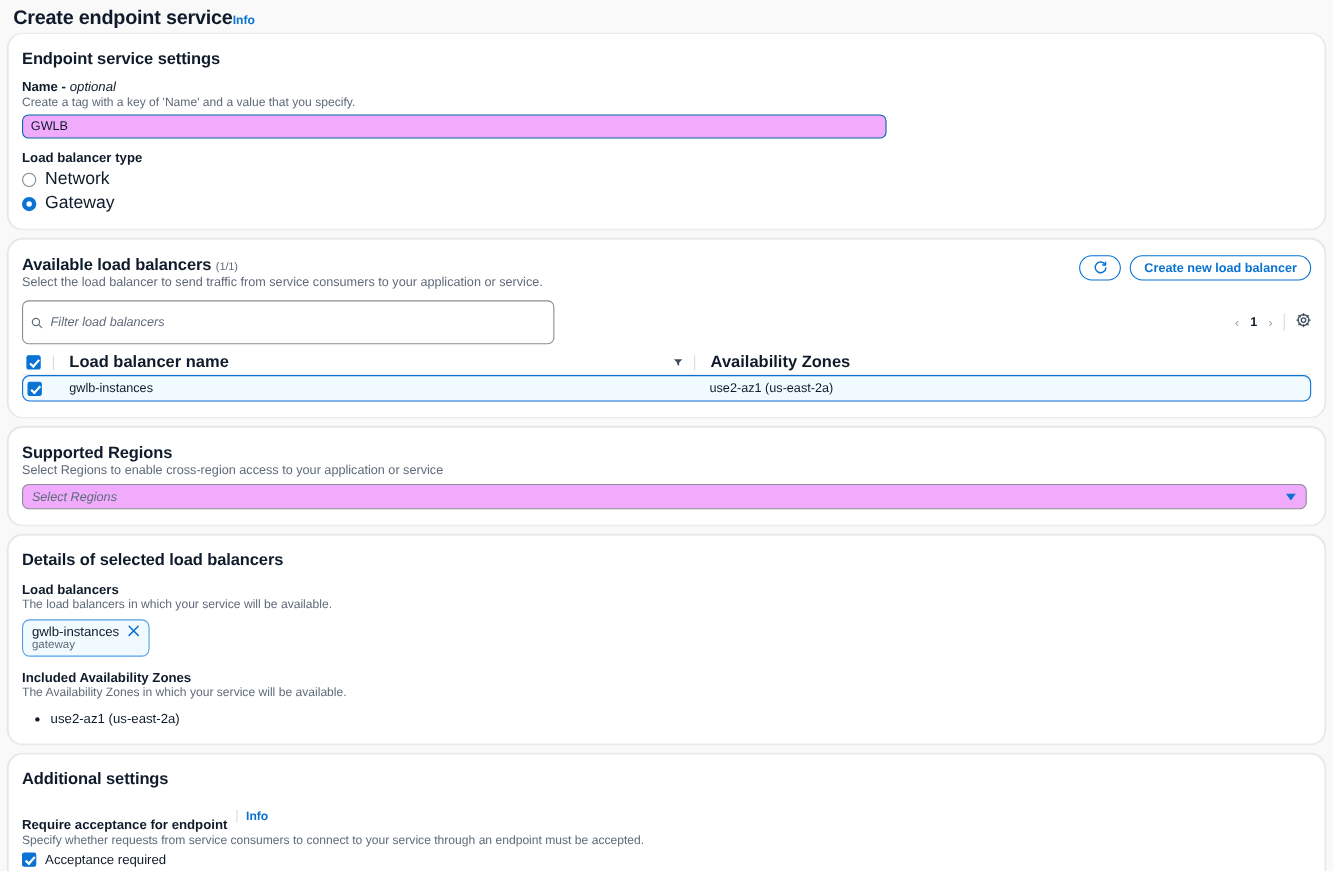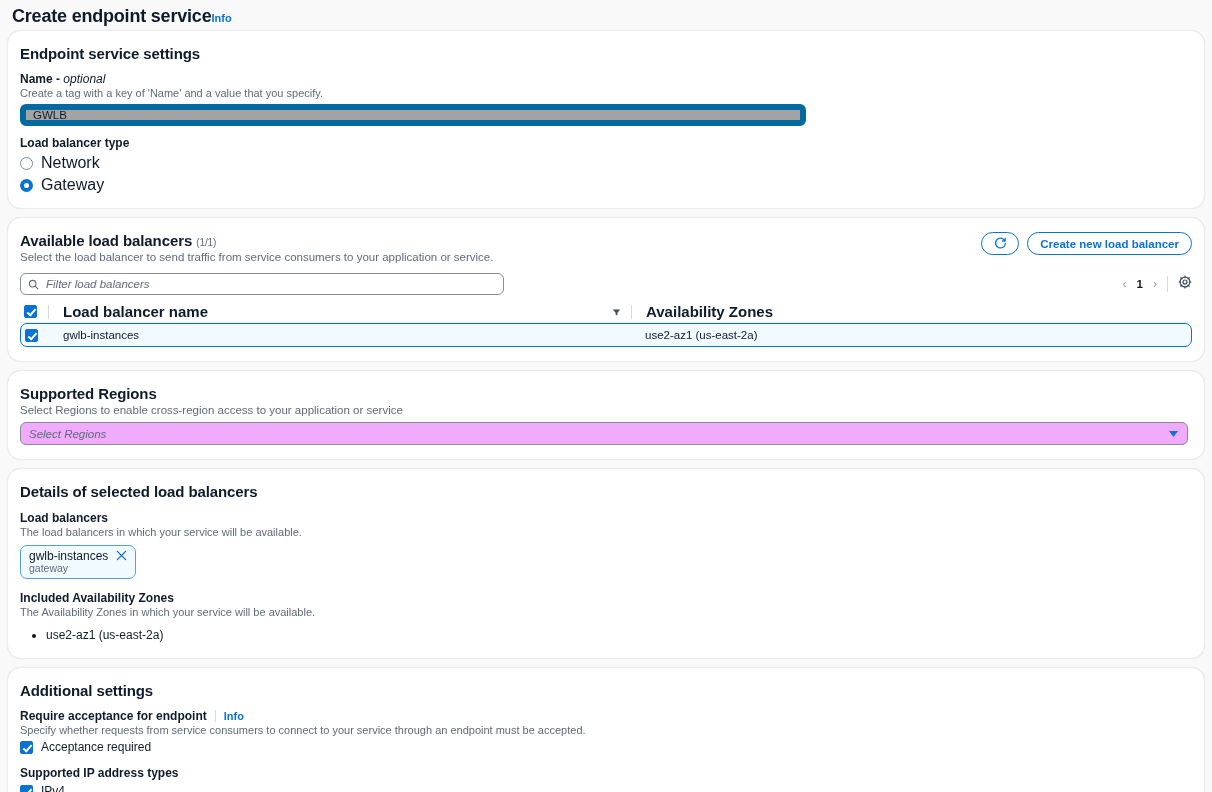--- a/index.html
+++ b/index.html
@@ -74,27 +74,27 @@
   .field-hint {
     font-size: 11px;
     color: #5f6b7a;
     margin-top: 1px;
   }
   .text-input {
     display: block;
     width: 786px;
     height: 22px;
     margin-top: 5px;
-    border: 6px solid #0369a1;
+    border: 1px solid #0369a1;
     border-radius: 6px;
     padding: 0 7px;
     font-size: 11.5px;
     font-family: "Liberation Sans", sans-serif;
     color: #0f1b2a;
-    background: #a3a3a3;
+    background: #f0abfc;
     outline: none;
   }
 
   
   .radio-row { display: flex; align-items: center; margin-top: 4px; }
   .radio {
     width: 13px; height: 13px; border-radius: 50%;
     border: 1px solid #7d8998; background: #fff;
     margin-right: 8px; flex: none; position: relative;
   }
@@ -140,21 +140,21 @@
     white-space: nowrap;
   }
   .btn.icon-only { width: 38px; padding: 0; }
 
   
   .filter-row {
     display: flex; align-items: center; justify-content: space-between;
     margin-top: 10px;
   }
   .filter-box {
-    width: 484px; height: 22px;
+    width: 484px; height: 40px;
     border: 1px solid #8c8c94;
     border-radius: 6px;
     display: flex; align-items: center;
     padding: 0 7px;
     background: #fff;
   }
   .filter-box .ph {
     font-size: 11.5px; font-style: italic; color: #5f6b7a;
     margin-left: 7px;
   }
@@ -371,21 +371,21 @@
         <li>use2-az1 (us-east-2a)</li>
       </ul>
     </div>
   </div>
 
   <div class="card">
     <div class="card-inner">
       <div class="card-title">Additional settings</div>
 
       <div class="inline-info">
-        <span class="field-label" style="margin-top:0">Require acceptance for endpoint</span>
+        <span class="field-label" style="margin-top:16px">Require acceptance for endpoint</span>
         <span class="bar"></span>
         <a class="info-link">Info</a>
       </div>
       <div class="field-hint">Specify whether requests from service consumers to connect to your service through an endpoint must be accepted.</div>
 
       <div class="check-row">
         <span class="cbox checked"></span>
         <span class="check-label">Acceptance required</span>
       </div>
 

